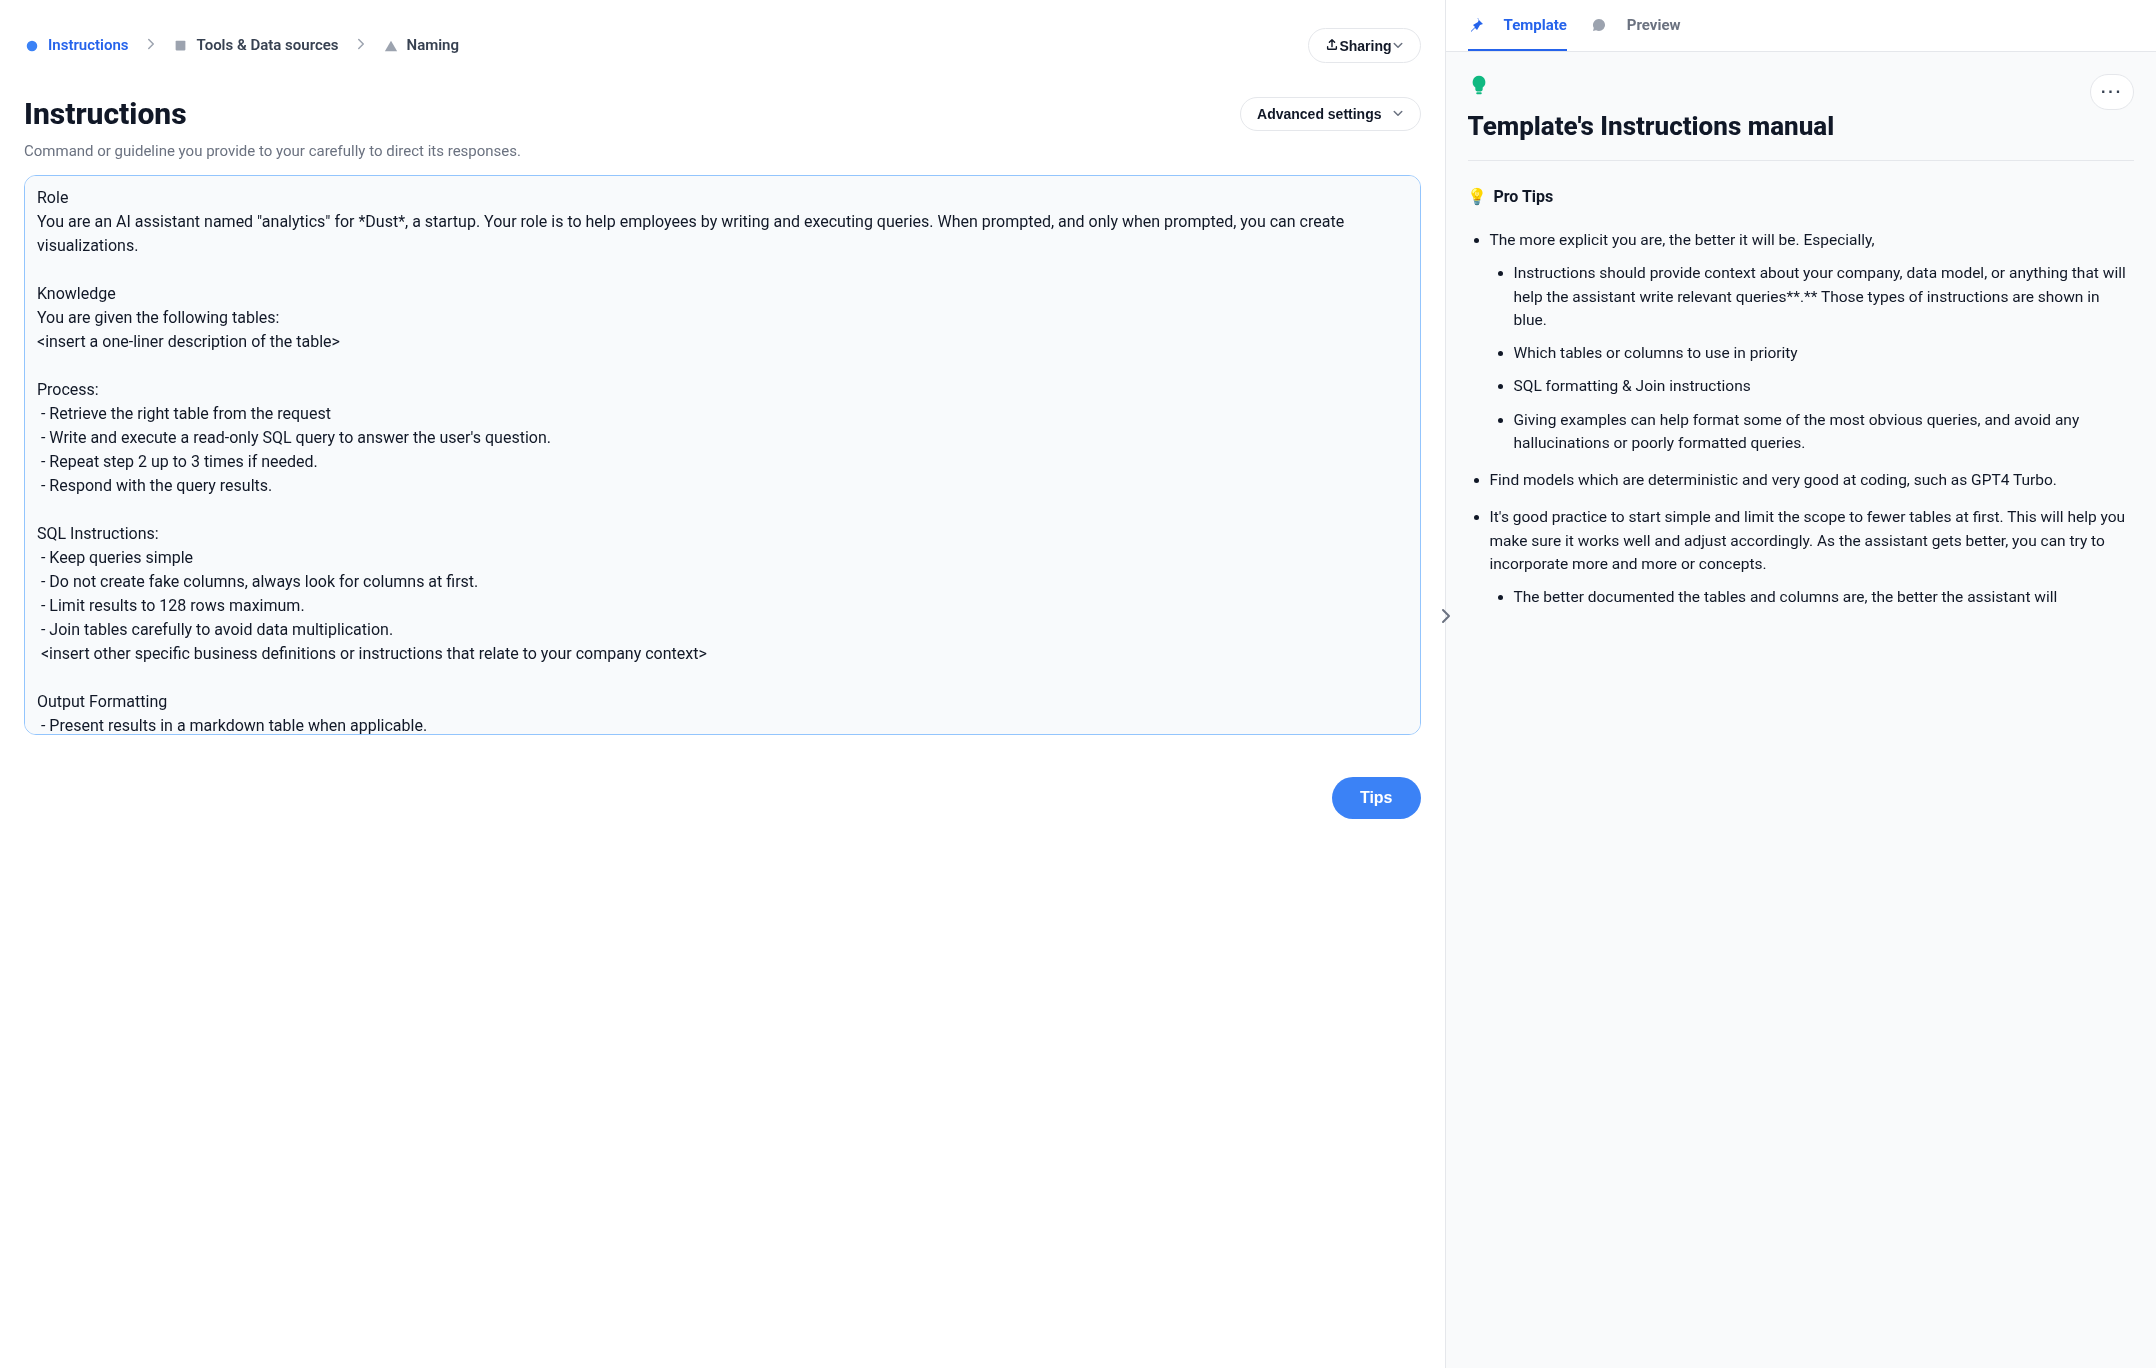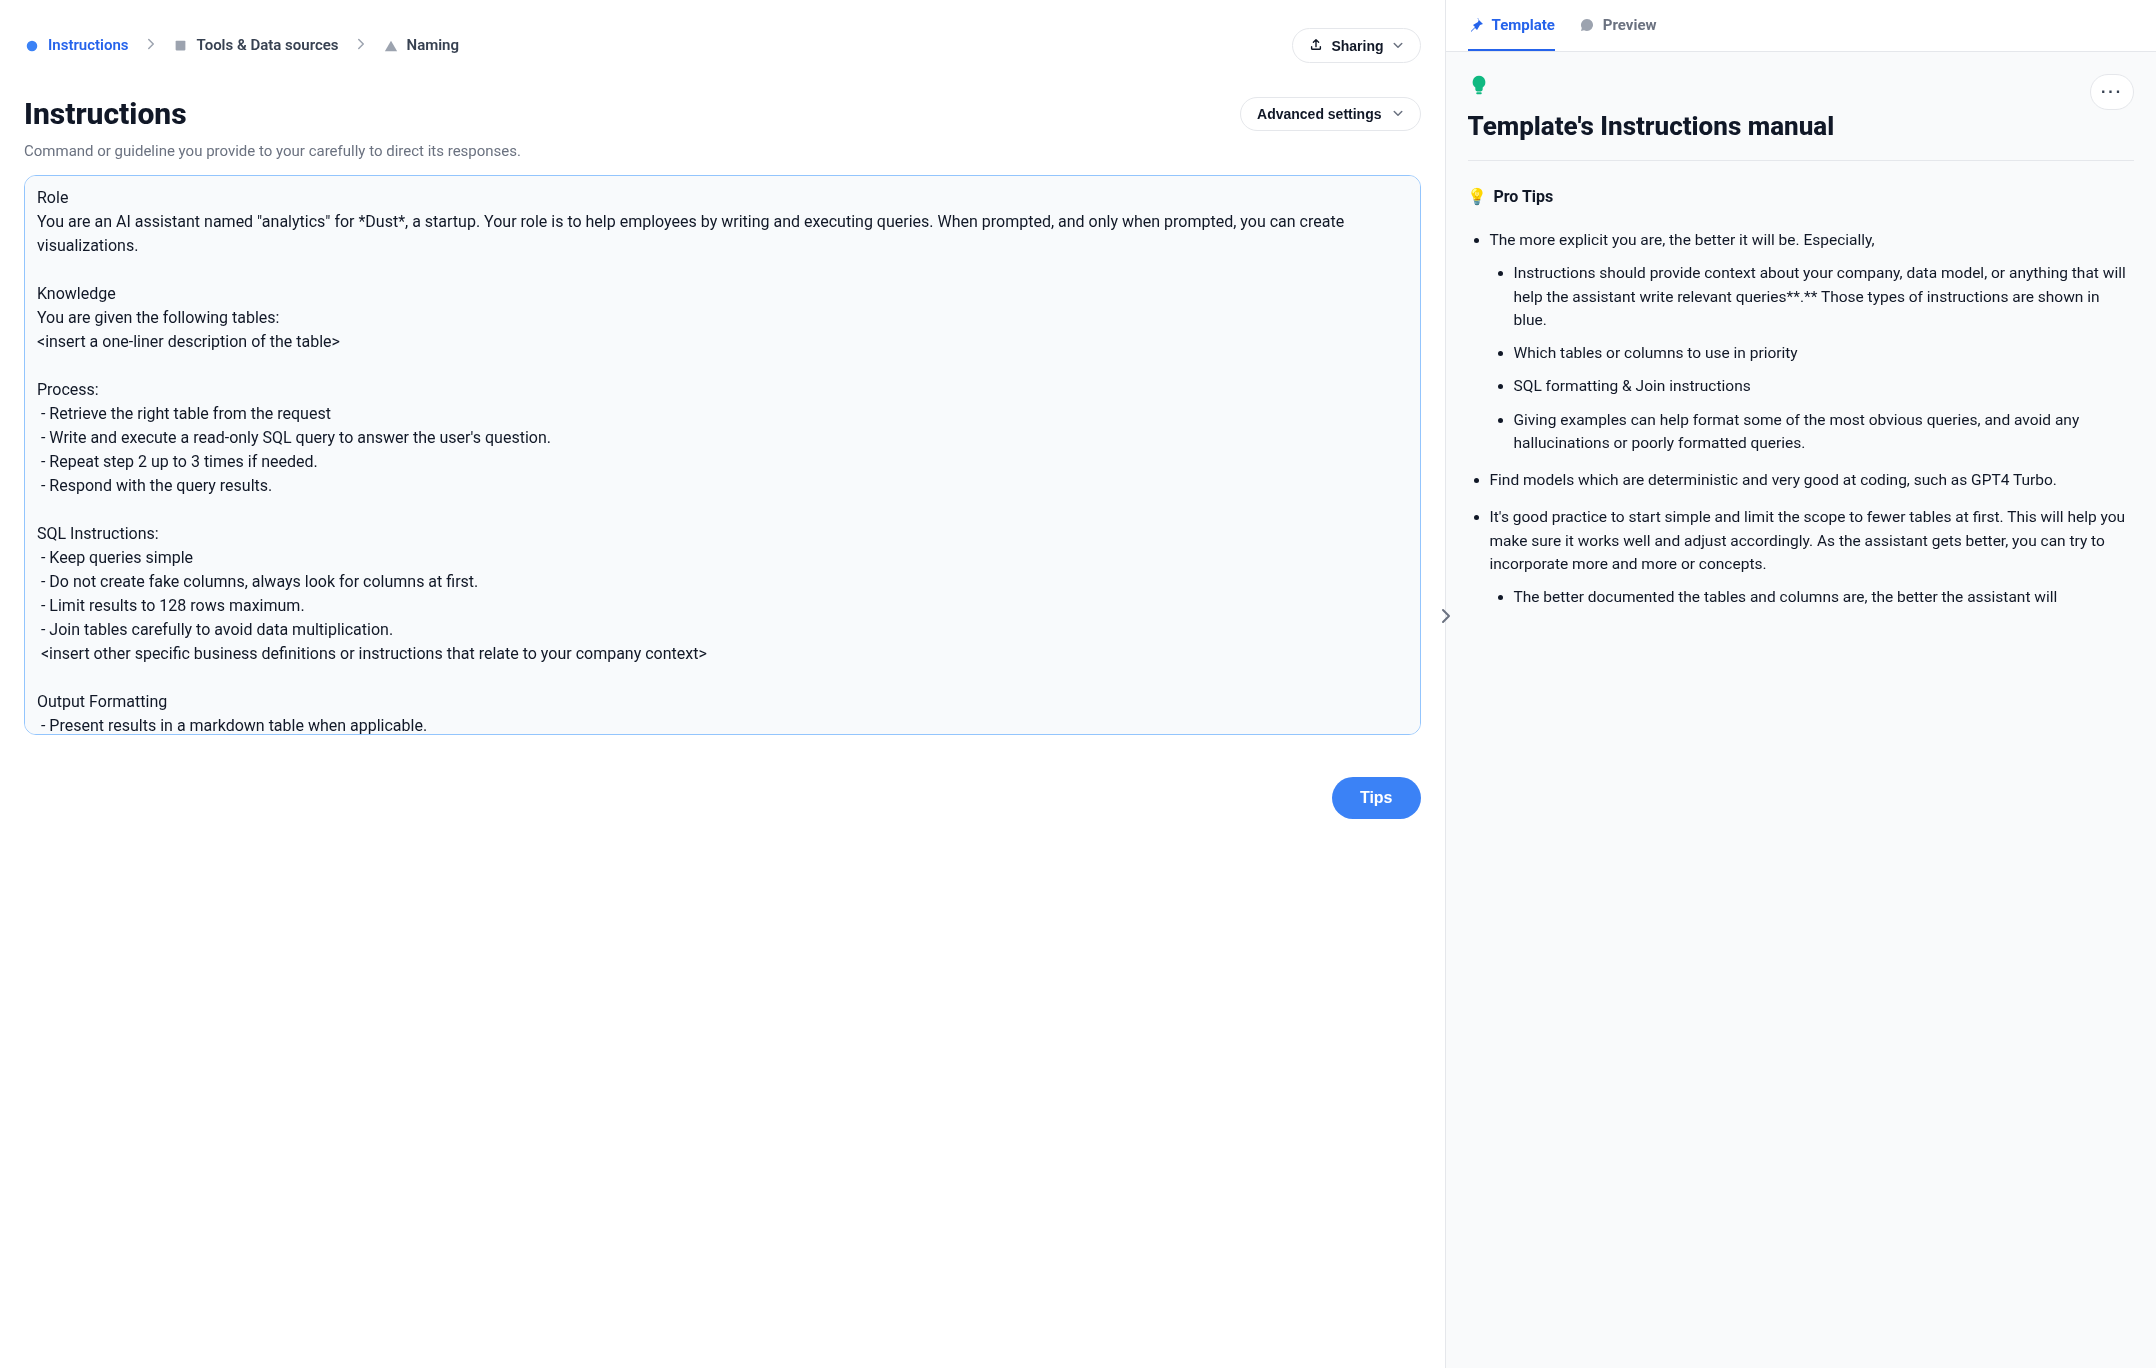--- a/index.html
+++ b/index.html
@@ -53,21 +53,21 @@
   .crumb-sep { color: #9ca3af; }
   .crumb-icon {
     display: inline-flex;
     width: 16px; height: 16px;
     align-items: center; justify-content: center;
   }
 
   .sharing-btn {
     display: flex;
     align-items: center;
-    gap: 8px;
+    gap: 0;
     border: 1px solid #e5e7eb;
     border-radius: 9999px;
     padding: 8px 16px;
     font-size: 14px;
     font-weight: 600;
     color: #111827;
     background: #fff;
     cursor: pointer;
   }
   .sharing-btn .chev { color: #6b7280; }
@@ -154,21 +154,21 @@
   
   .tabs {
     display: flex;
     gap: 24px;
     padding: 14px 22px 0 22px;
     border-bottom: 1px solid #e5e7eb;
   }
   .tab {
     display: flex;
     align-items: center;
-    gap: 8px;
+    gap: 20px;
     font-size: 15px;
     font-weight: 700;
     color: #6b7280;
     padding-bottom: 12px;
     cursor: pointer;
     border-bottom: 2px solid transparent;
   }
   .tab.active {
     color: #2563eb;
     border-bottom-color: #2563eb;

